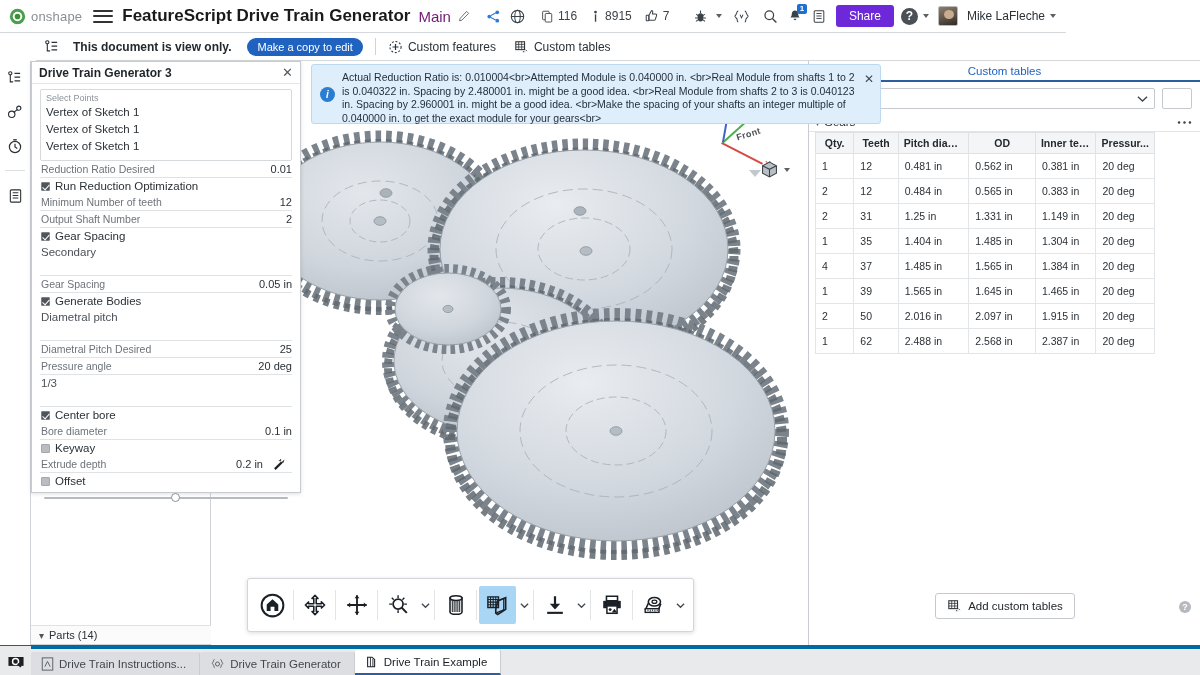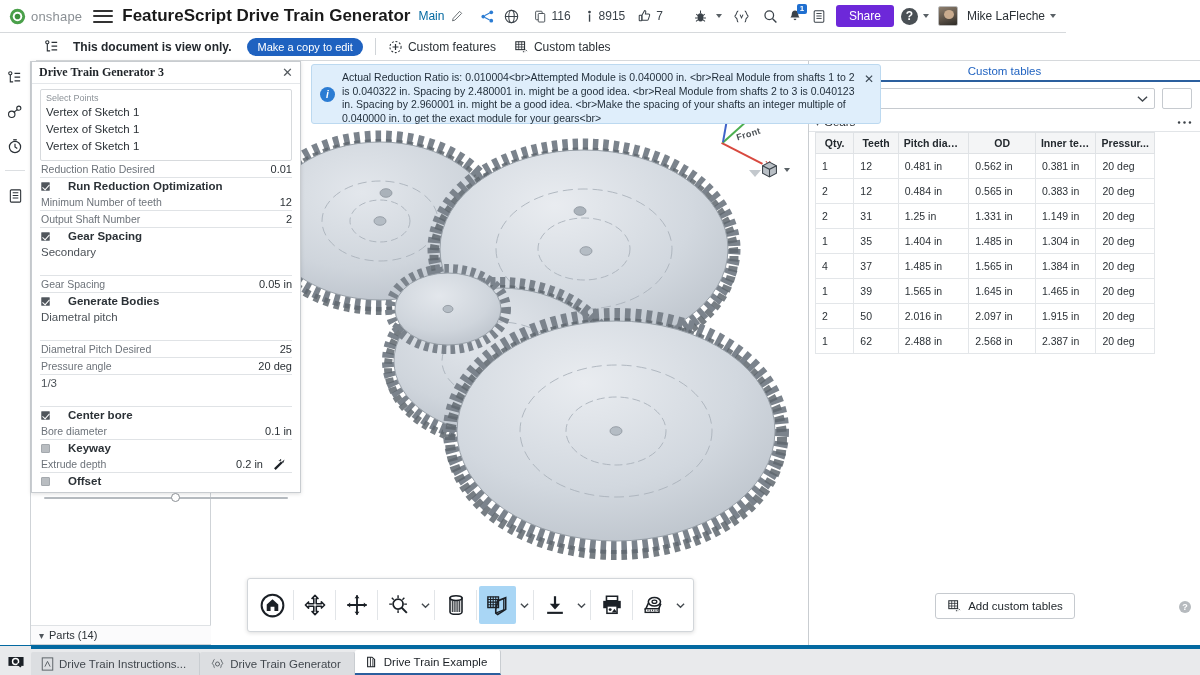--- a/index.html
+++ b/index.html
@@ -23,21 +23,21 @@
   .hamburger {
     width:20px; height:17px; margin-left:11px; display:flex;
     flex-direction:column; justify-content:space-between; padding:2px 0;
     cursor:pointer;
   }
   .hamburger i { display:block; height:2px; background:#333; border-radius:1px; }
   .doc-title {
     font-size:17px; font-weight:bold; color:#1a1a1a;
     margin-left:9px; white-space:nowrap;
   }
-  .workspace-name { font-size:12px; color:#0369a1; margin-left:8px; }
+  .workspace-name { font-size:15px; color:#701a75; margin-left:8px; }
   .pencil-ic { margin-left:7px; color:#6b7075; font-size:12px; cursor:pointer; }
   .tb-group { display:flex; align-items:center; gap:4px; margin-left:14px; }
   .tb-ic {
     width:20px; height:20px; display:flex; align-items:center;
     justify-content:center; cursor:pointer; color:#3a4249;
   }
   .tb-stat { display:flex; align-items:center; gap:4px; margin-left:13px; color:#3a4249; }
   .tb-stat .num { font-size:12px; }
   .topbar-right {
     margin-left:auto; display:flex; align-items:center; gap:3px; padding-right:4px;
@@ -101,33 +101,33 @@
   
   .featpanel {
     position:absolute; left:31px; top:61px; width:270px; height:432px;
     background:#fff; border:1px solid #c8ccd0; box-shadow:0 1px 4px rgba(0,0,0,.13);
     z-index:30;
   }
   .fp-head {
     height:22px; display:flex; align-items:center; padding:0 7px;
     border-bottom:1px solid #e4e7ea;
   }
-  .fp-title { font-size:12px; font-weight:bold; color:#1f2429;font-family:Liberation Serif, serif; }
+  .fp-title { font-size:12px; font-weight:bold; color:#1f2429; }
   .fp-close { margin-left:auto; color:#53595e; font-size:13px; cursor:pointer; }
   .fp-body { padding:5px 8px 0 8px; }
   .selbox { border:1px solid #d7dadd; border-radius:2px; padding:3px 5px 5px; }
   .selbox-label { font-size:9px; color:#8d9399; margin-bottom:1px; }
   .sel-entry { font-size:11.5px; color:#2a3035; line-height:17px; }
   .prow {
     display:flex; align-items:center; justify-content:space-between;
     border-bottom:1px solid #e0e3e6; padding:2px 0 2px 1px; min-height:17px;
   }
   .prow .plab { font-size:10.5px; color:#6d737a; }
   .prow .pval { font-size:11px; color:#2b3136; }
-  .crow { display:flex; align-items:center; gap:18px; padding:2px 0 2px 1px; min-height:16px;font-weight:bold; }
+  .crow { display:flex; align-items:center; gap:5px; padding:2px 0 2px 1px; min-height:16px; }
   .cb {
     width:9px; height:9px; border:1px solid #7d8288; border-radius:1px;
     background:#4f555b; position:relative; flex:none;
   }
   .cb.on::after{
     content:""; position:absolute; left:2px; top:0px; width:3px; height:6px;
     border:solid #fff; border-width:0 1.5px 1.5px 0; transform:rotate(42deg);
   }
   .cb.off { background:#b9bdc1; border-color:#a4a9ae; }
   .crow .clab { font-size:11.5px; color:#2b3136; }

